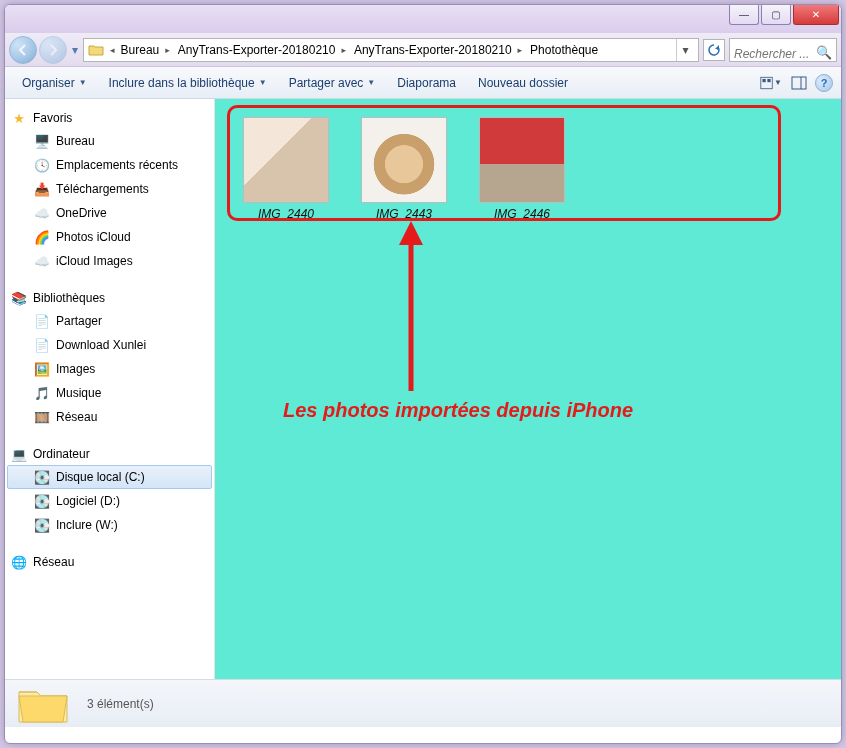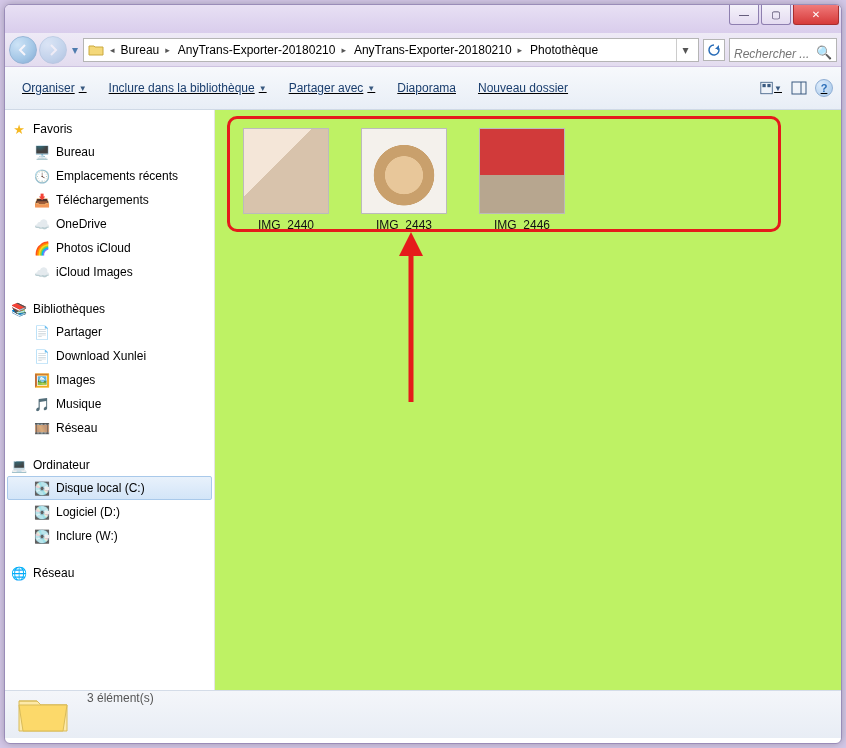--- a/index.html
+++ b/index.html
@@ -17,53 +17,53 @@
   .navbtn.fwd{opacity:.35;}
   .addrbox { flex:1; height:24px; background:#fff; border:1px solid #b5b5b5; display:flex; align-items:center; padding:0 4px; gap:4px; }
   .crumb { display:flex; align-items:center; gap:6px; cursor:pointer; padding:0 2px; white-space:nowrap;}
   .crumb-sep{color:#555;font-size:9px;}
   .addr-drop{width:18px;height:22px;border-left:1px solid #ccc;display:flex;align-items:center;justify-content:center;color:#555;cursor:pointer;}
   .refresh{width:22px;height:22px;border:1px solid #b5b5b5;background:#fff;display:flex;align-items:center;justify-content:center;color:#2a6db8;cursor:pointer;margin-left:2px;}
   .searchbox{width:108px;height:24px;background:#fff;border:1px solid #b5b5b5;display:flex;align-items:flex-end;padding:0 4px;margin-left:2px;}
   .searchbox input{border:none;outline:none;width:100%;color:#888;font-style:italic;}
 
   
-  .toolbar{height:43px;background:linear-gradient(to bottom,#f7f9fc,#e8eef6);border-bottom:1px solid #cfd9e6;display:flex;align-items:center;padding:8px 8px;gap:4px;text-decoration:underline;}
+  .toolbar{height:32px;background:linear-gradient(to bottom,#f7f9fc,#e8eef6);border-bottom:1px solid #cfd9e6;display:flex;align-items:center;padding:8px 8px;gap:4px;}
   .tbtn{padding:4px 8px;color:#1a3e6e;display:flex;align-items:center;gap:4px;cursor:pointer;border:1px solid transparent;border-radius:2px;}
   .tbtn .dd{font-size:8px;color:#3a5a80;}
   .tool-spacer{flex:1;}
   .tool-icon{width:24px;height:24px;display:flex;align-items:center;justify-content:center;color:#3a5a80;cursor:pointer;border:1px solid transparent;}
 
   
   .body{display:flex;height:580px;}
   .nav{width:210px;background:#fff;border-right:1px solid #e4e4e4;padding:8px 2px;overflow:auto;}
   .group{margin-bottom:14px;}
   .group-title{display:flex;align-items:center;gap:6px;padding:3px 4px;cursor:pointer;}
   .item{display:flex;align-items:center;gap:6px;padding:3px 4px 3px 26px;cursor:pointer;border:1px solid transparent;}
   .item.selected{background:linear-gradient(to bottom,#e8f1fb,#d3e5f8);border:1px solid #a9c9ea;border-radius:2px;}
   .icon16{width:16px;height:16px;display:inline-flex;align-items:center;justify-content:center;font-size:13px;}
 
-  .content{flex:1;background:#bef264;position:relative;padding:10px;}
+  .content{flex:1;background:#5eead4;position:relative;padding:10px;font-style:italic;}
   .highlight-box{position:absolute;left:12px;top:6px;width:554px;height:116px;border:3px solid #e51b1b;border-radius:10px;}
   .thumbs{display:flex;gap:32px;padding:8px 18px;}
   .thumb{display:flex;flex-direction:column;align-items:center;gap:4px;cursor:pointer;}
   .thumb-img{width:86px;height:86px;border:1px solid #bbb;background:#ddd;display:flex;align-items:center;justify-content:center;overflow:hidden;}
   .thumb-label{color:#111;}
 
   
   .cat1{background:linear-gradient(135deg,#f4e6d8 40%,#d8c3ac 40%);}
   .dog{background:radial-gradient(circle at 50% 55%,#e8c79a 30%,#c9a06c 31% 48%,#f4f1ec 49%);}
   .cat2{background:linear-gradient(to bottom,#d13a3a 55%,#b7a68f 55%);}
 
   
   .ann-arrow{position:absolute;left:176px;top:122px;}
   .ann-text{position:absolute;left:68px;top:300px;color:#e51b1b;font-weight:bold;font-size:20px;font-family:Arial,sans-serif;}
 
   
-  .status{height:48px;background:linear-gradient(to bottom,#f4f6fa,#e8edf5);border-top:1px solid #d4dce8;display:flex;align-items:flex-start;padding:0 12px;gap:18px;}
+  .status{height:48px;background:linear-gradient(to bottom,#f4f6fa,#e8edf5);border-top:1px solid #d4dce8;display:flex;align-items:center;padding:0 12px;gap:18px;}
   .status .big-folder{width:52px;height:44px;}
   .status-text{color:#555;}
 
   
   svg{display:block;}
 </style>
 </head>
 <body>
 
 <div class="window">
@@ -264,20 +264,21 @@
           <span class="thumb-label">IMG_2446</span>
         </div>
       </div>
 
       <div class="highlight-box"></div>
 
       <svg class="ann-arrow" width="40" height="180">
         <line x1="20" y1="20" x2="20" y2="170" stroke="#e51b1b" stroke-width="5"></line>
         <polygon points="20,0 8,24 32,24" fill="#e51b1b"></polygon>
       </svg>
+      <div class="ann-text">Les photos importées depuis iPhone</div>
     </div>
   </div>
 
   <div class="status">
     <span class="big-folder">
       <svg width="52" height="44" viewBox="0 0 52 44">
           <path d="M2 10h18l4 4h26v26H2z" fill="#fde9a8" stroke="#d9bb58"></path>
           <path d="M2 10h18l4 4h26" fill="none" stroke="#d9bb58"></path>
           <path d="M2 14h48l-4 26H6z" fill="#fcd96a" stroke="#d9bb58"></path>
         </svg>

